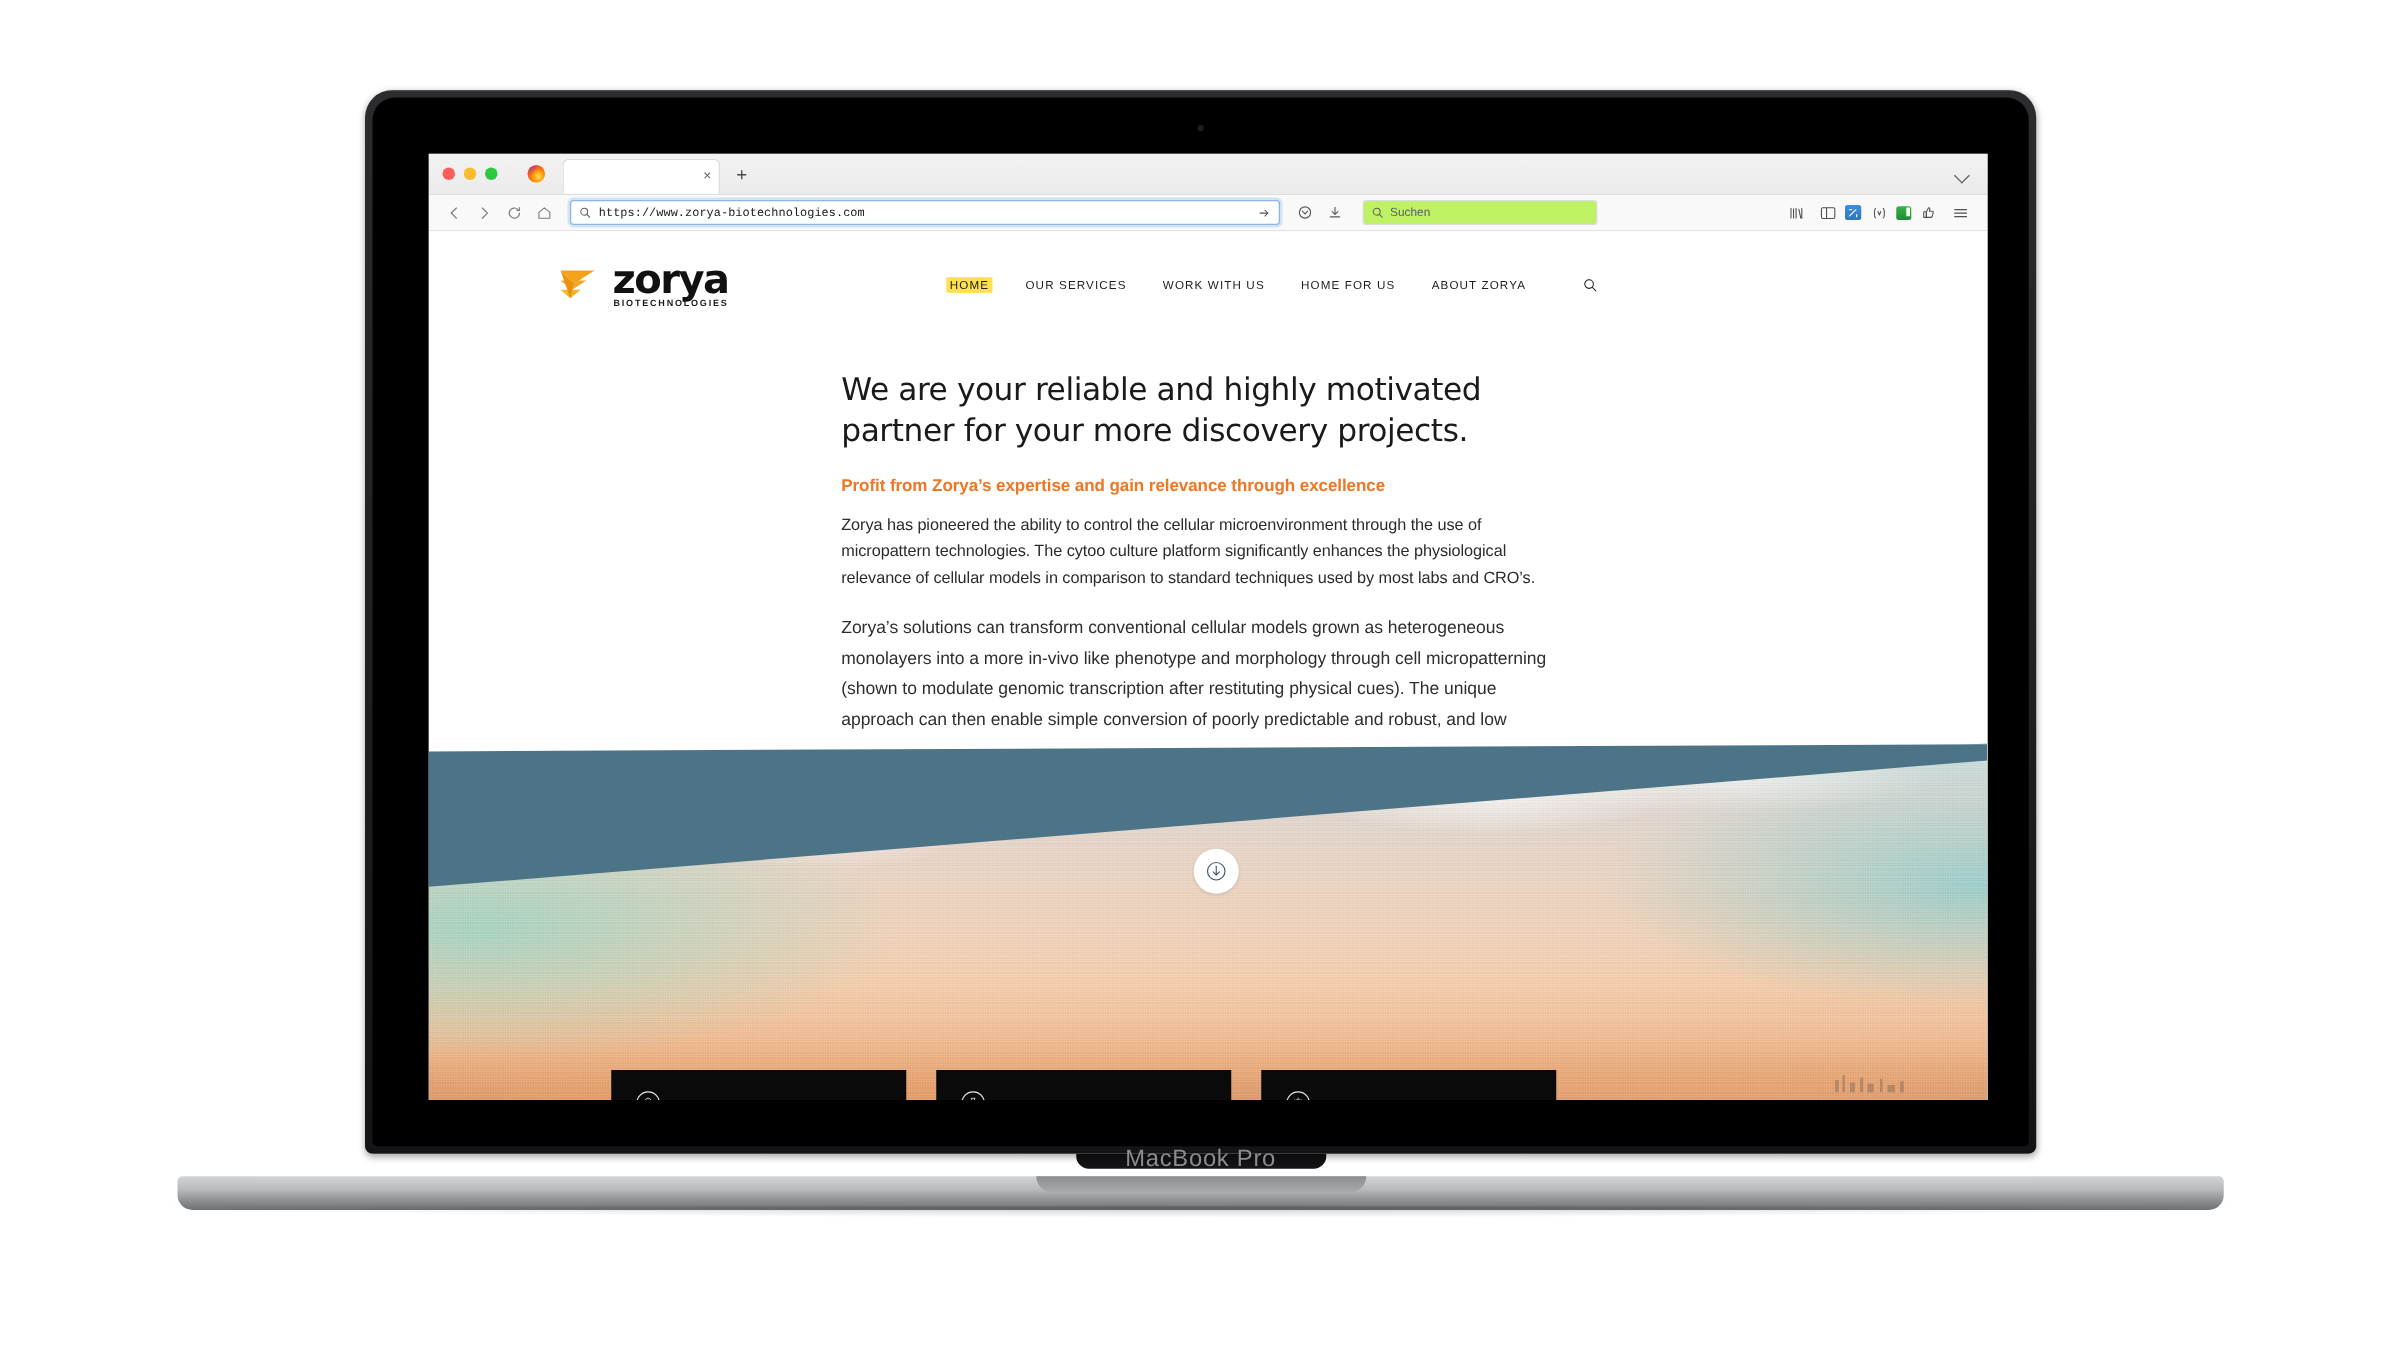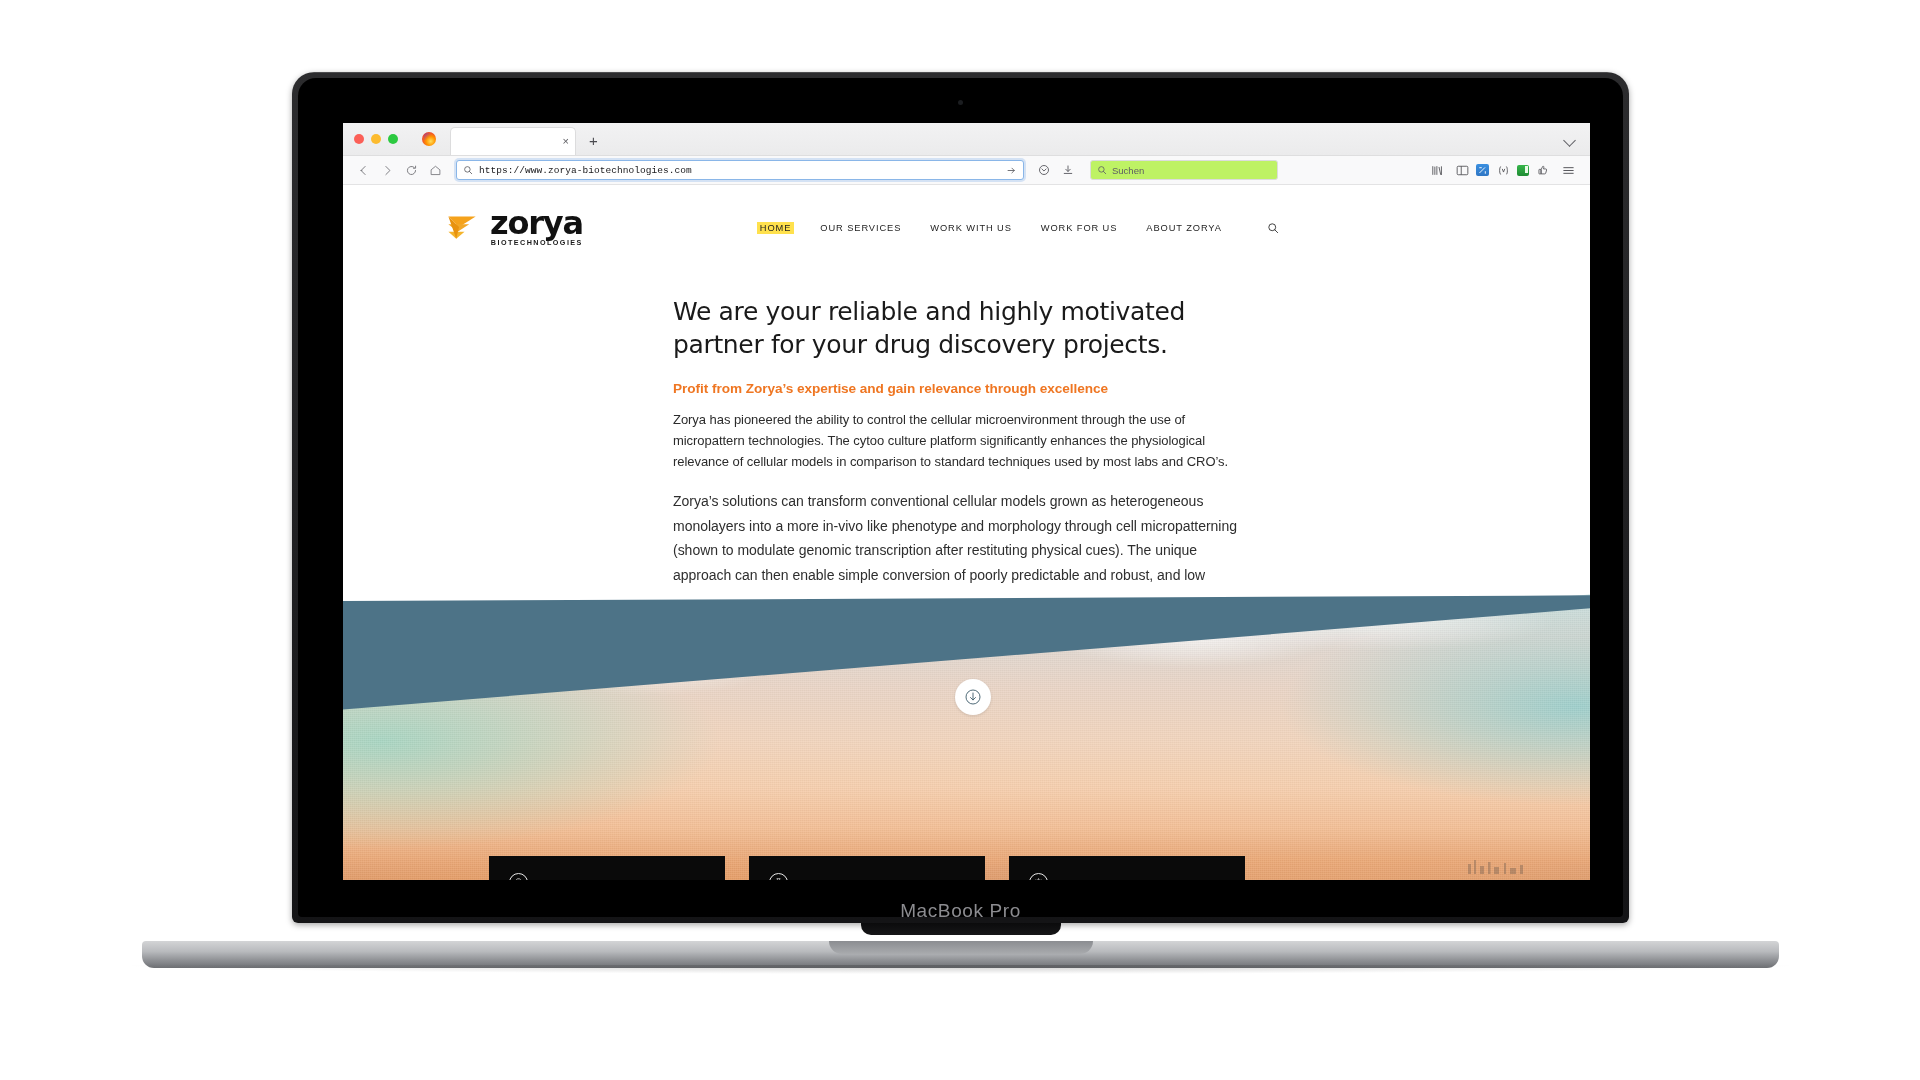--- a/index.html
+++ b/index.html
@@ -67,21 +67,21 @@
   
   .deck-notch {
     position: absolute;
     left: 50%; top: 851px;
     width: 200px; height: 12px; margin-left: -100px;
     background: linear-gradient(180deg,#0b0b0c 0%, #161618 100%);
     border-radius: 0 0 10px 10px;
   }
   .deck-label {
     position: absolute;
-    left: 0; top: 828px; width: 1337px;
+    left: 0; top: 845px; width: 1337px;
     text-align: center;
     color: #8c8c90;
     font-size: 19px;
     letter-spacing: .6px;
     font-family: "Liberation Sans", sans-serif;
   }
   .base {
     position: absolute;
     left: -150px; top: 869px;
     width: 1637px; height: 27px;
@@ -547,33 +547,33 @@
                   <div class="logo-text">
                     <span class="logo-word">zorya</span>
                     <span class="logo-sub">BIOTECHNOLOGIES</span>
                   </div>
                 </div>
 
                 <nav class="site-nav">
                   <a class="nav-link active">HOME</a>
                   <a class="nav-link">OUR SERVICES</a>
                   <a class="nav-link">WORK WITH US</a>
-                  <a class="nav-link">WORK FOR US</a>
+                  <a class="nav-link">HOME FOR US</a>
                   <a class="nav-link">ABOUT ZORYA</a>
                   <span class="nav-search">
                     <svg width="12" height="12" viewBox="0 0 16 16" fill="none" stroke="currentColor" stroke-width="1.1">
                       <circle cx="7" cy="7" r="4.6"></circle>
                         <path d="M10.4 10.4L14.2 14.2" stroke-linecap="round"></path>
                     </svg>
                   </span>
                 </nav>
               </div>
 
               <div class="hero-copy">
-                <h1 class="headline">We are your reliable and highly motivated partner for your drug discovery projects.</h1>
+                <h1 class="headline">We are your reliable and highly motivated partner for your more discovery projects.</h1>
                 <h2 class="subhead">Profit from Zorya’s expertise and gain relevance through excellence</h2>
                 <p class="body-lg">Zorya has pioneered the ability to control the cellular microenvironment through the use of micropattern technologies.  The cytoo culture platform significantly enhances the physiological relevance of cellular models in comparison to standard techniques used by most labs and CRO’s.</p>
                 <p class="body-sm">Zorya’s solutions can transform conventional cellular models grown as heterogeneous monolayers into a more in-vivo like phenotype and morphology through cell micropatterning (shown to modulate genomic transcription after restituting physical cues). The unique approach can then enable simple conversion of poorly predictable and robust, and low throughput assays, into highly reliable and data rich high content screening efforts.</p>
               </div>
 
               <div class="hero-band">
                 <div class="sky"></div>
                 <div class="clouds"></div>
                 <div class="grain"></div>
                 <div class="white-mask"></div>

